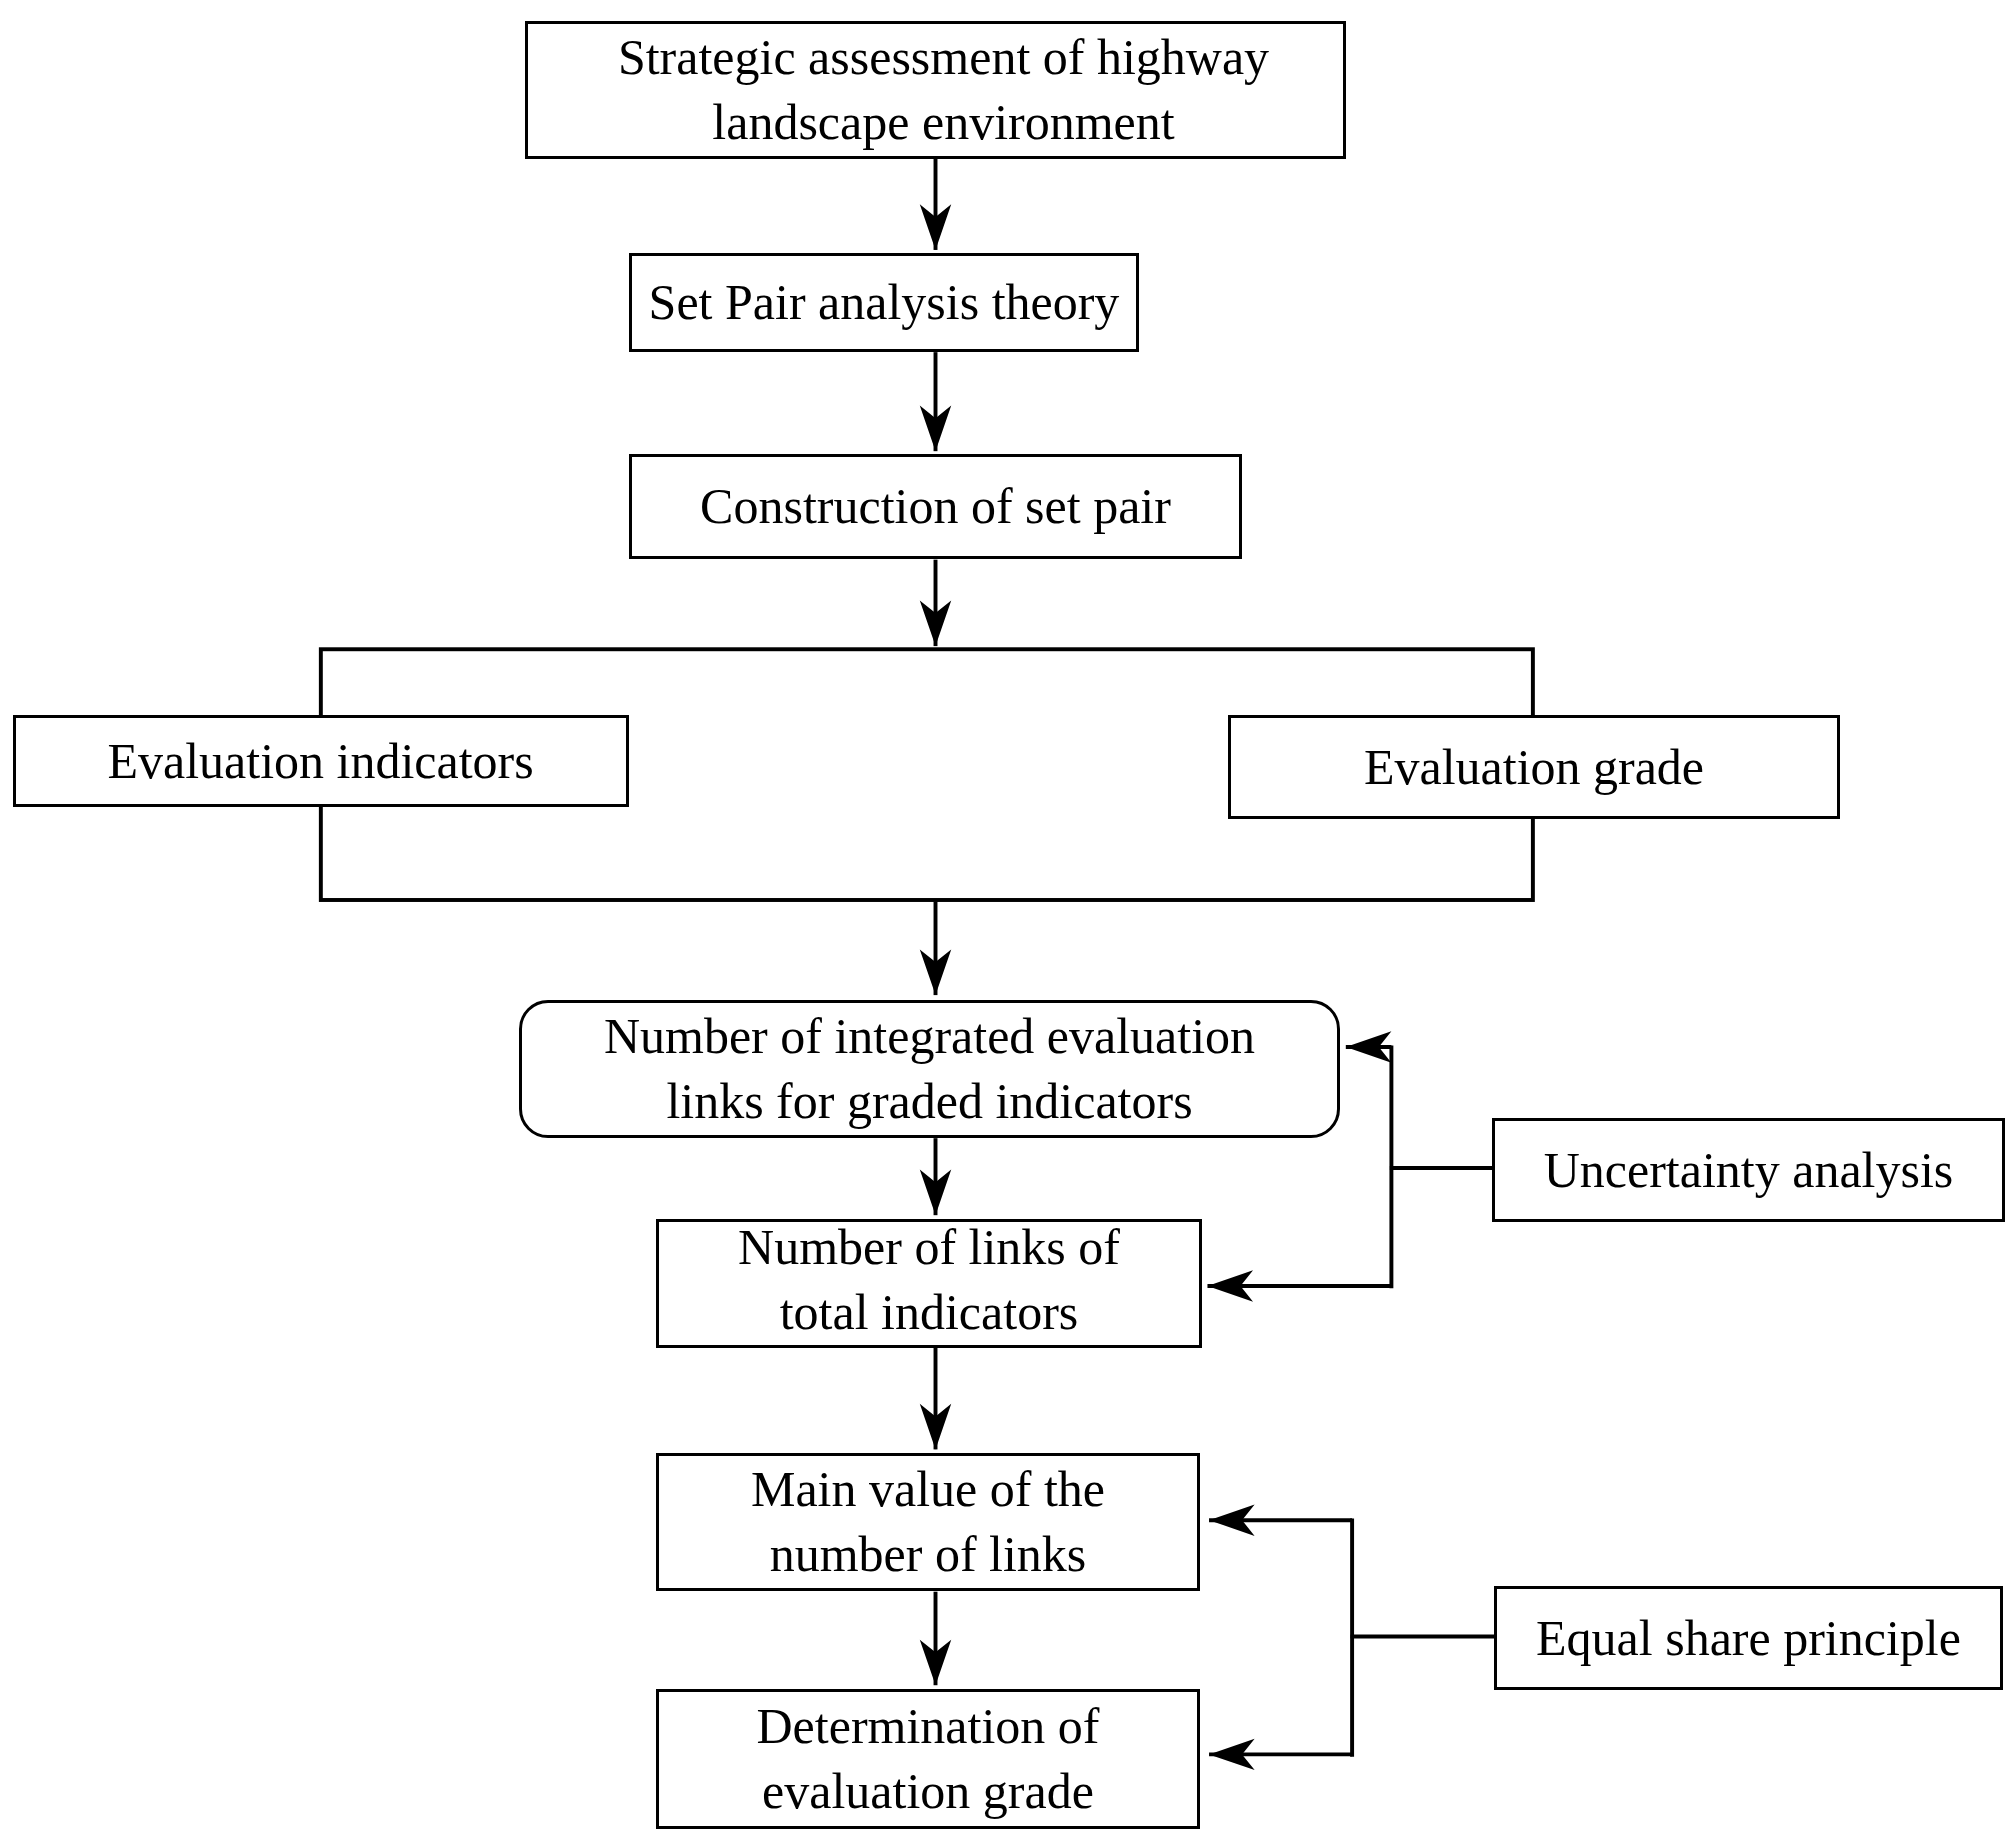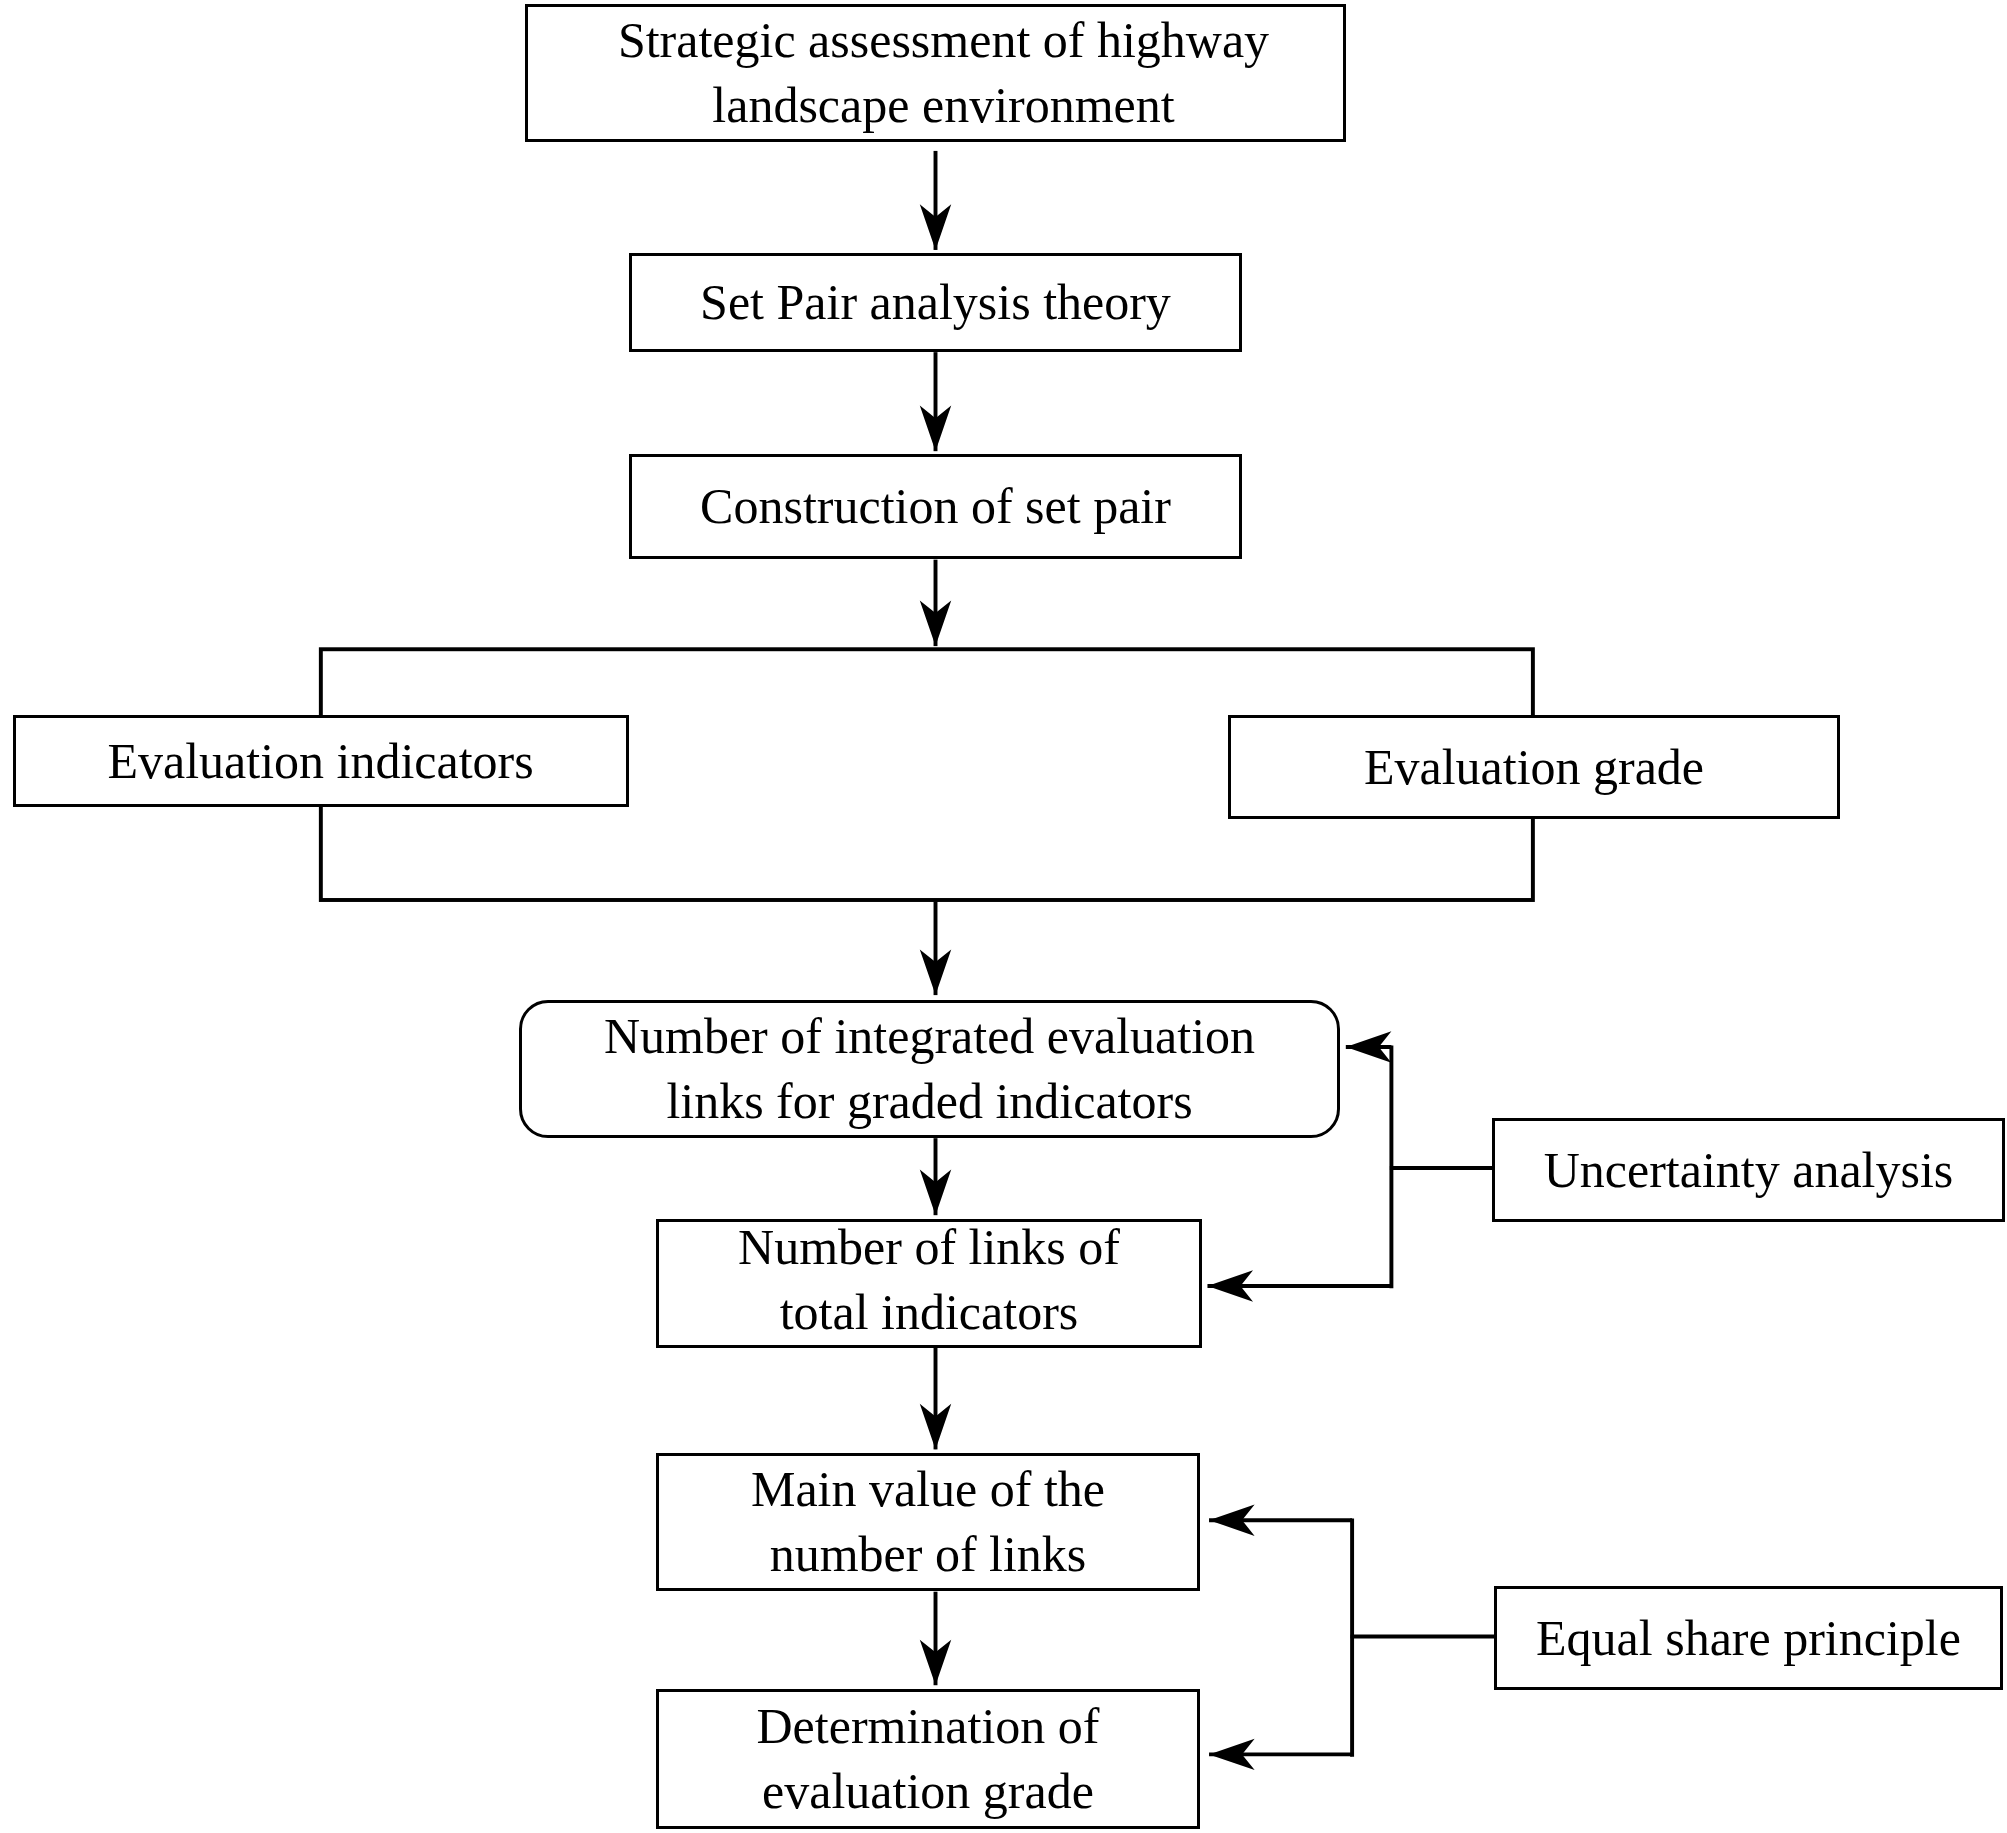--- a/index.html
+++ b/index.html
@@ -64,26 +64,26 @@
     <line x1="1770" y1="1332" x2="1712" y2="1332" stroke="#000000" stroke-width="5" marker-end="url(#arrowhead)"></line>
     <line x1="1770" y1="1636" x2="1536" y2="1636" stroke="#000000" stroke-width="5" marker-end="url(#arrowhead)"></line>
     <line x1="1768" y1="1486" x2="1902" y2="1486" stroke="#000000" stroke-width="5"></line>
 
     <line x1="1720" y1="1932" x2="1720" y2="2235" stroke="#000000" stroke-width="5"></line>
     <line x1="1720" y1="1934" x2="1538" y2="1934" stroke="#000000" stroke-width="5" marker-end="url(#arrowhead)"></line>
     <line x1="1720" y1="2232" x2="1538" y2="2232" stroke="#000000" stroke-width="5" marker-end="url(#arrowhead)"></line>
     <line x1="1718" y1="2082" x2="1904" y2="2082" stroke="#000000" stroke-width="5"></line>
   </svg>
 
-  <div class="node" style="left:525px; top:4px; width:821px; height:138px;padding-left:16px;">
+  <div class="node" style="left:525px; top:21px; width:821px; height:138px;padding-left:16px;">
     <span class="ln">Strategic assessment of highway</span>
     <span class="ln">landscape environment</span>
   </div>
 
-  <div class="node" style="left:629px; top:253px; width:613px; height:99px;">
+  <div class="node" style="left:629px; top:253px; width:510px; height:99px;">
     <span class="ln">Set Pair analysis theory</span>
   </div>
 
   <div class="node" style="left:629px; top:454px; width:613px; height:105px;">
     <span class="ln">Construction of set pair</span>
   </div>
 
   <div class="node" style="left:12.6px; top:715px; width:616px; height:92px;">
     <span class="ln">Evaluation indicators</span>
   </div>

